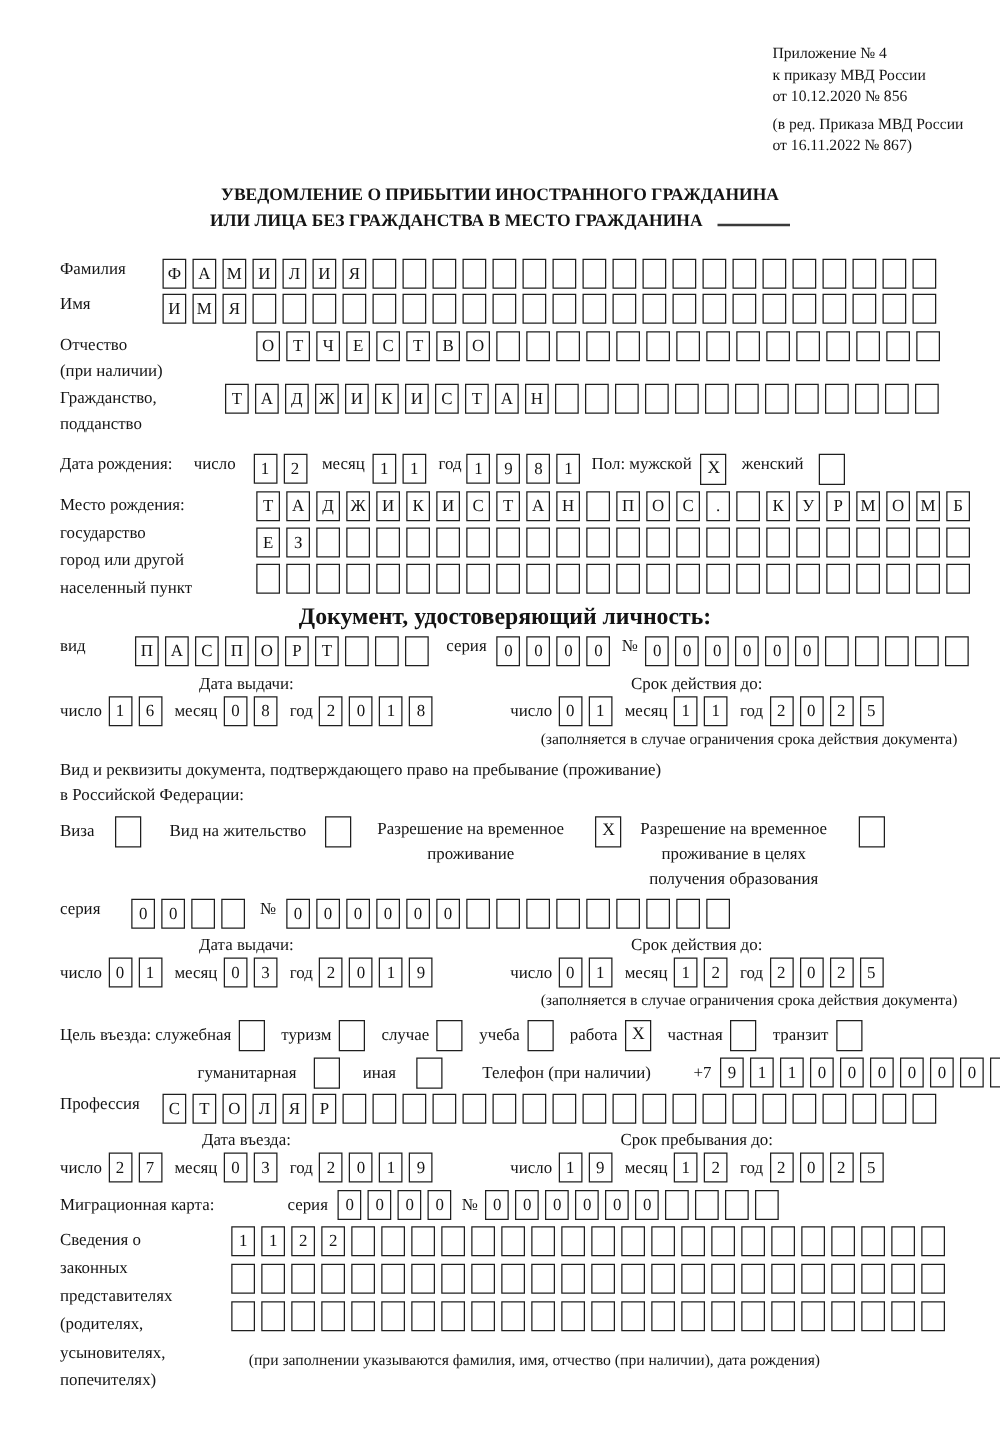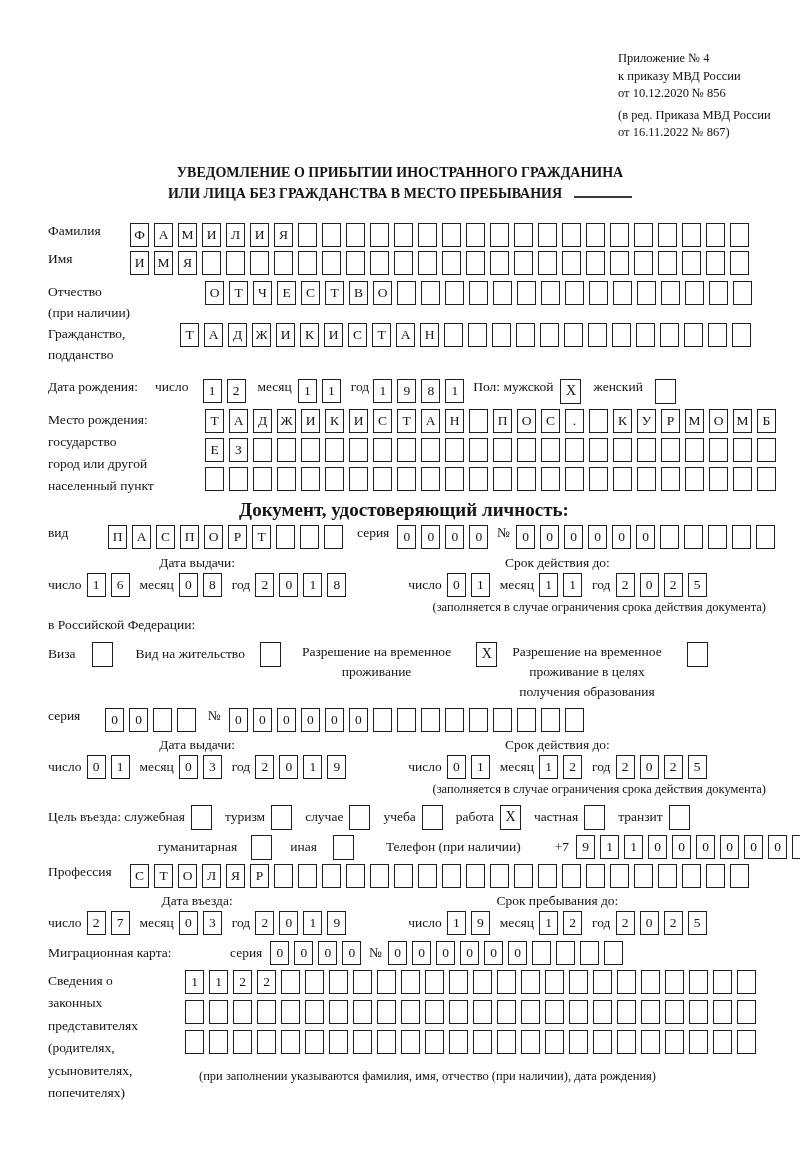--- a/index.html
+++ b/index.html
@@ -1,18 +1,18 @@
 <!DOCTYPE html>
 <html><head>
 <meta charset="utf-8">
 <style>
   * { margin:0; padding:0; box-sizing:border-box; }
   html,body { background:#ffffff; }
   body { width:800px; font-family:"Liberation Serif","DejaVu Serif",serif; color:#141414; }
-  .page { width:800px; height:1163px; padding:50px 0 0 48px; overflow:hidden; position:relative; }
+  .page { width:800px; height:1163px; padding:34px 0 0 48px; overflow:hidden; position:relative; }
 
   .hdr { margin-left:570px; width:215px; font-size:12.5px; line-height:17.5px; }
   .hdr .gap { margin-top:4px; }
   .forma { width:712px; text-align:right; font-weight:bold; font-size:13.5px; margin-top:16px; letter-spacing:.5px; }
 
   .title { width:704px; text-align:center; font-weight:bold; font-size:14px; line-height:21px; margin-top:20px; }
   .uline { display:inline-block; width:58px; border-bottom:2px solid #3a3a3a; margin-left:12px; }
 
   .sec1 { width:724px; text-align:center; font-weight:bold; font-size:13px; margin-top:22px; }
 
@@ -62,21 +62,21 @@
     <div>Приложение № 4</div>
     <div>к приказу МВД России</div>
     <div>от 10.12.2020 № 856</div>
     <div class="gap">(в ред. Приказа МВД России</div>
     <div>от 16.11.2022 № 867)</div>
   </div>
 
 
   <div class="title">
     <div>УВЕДОМЛЕНИЕ О ПРИБЫТИИ ИНОСТРАННОГО ГРАЖДАНИНА</div>
-    <div><span>ИЛИ ЛИЦА БЕЗ ГРАЖДАНСТВА В МЕСТО ПРЕБЫВАНИЯ</span><span class="uline"></span></div>
+    <div><span>ИЛИ ЛИЦА БЕЗ ГРАЖДАНСТВА В МЕСТО ГРАЖДАНИНА</span><span class="uline"></span></div>
   </div>
 
 
   <div class="frow" style="margin-top:19px">
     <span class="lbl w82">Фамилия</span>
     <span class="cells">
         <span class="cell">Ф</span>
         <span class="cell">А</span>
         <span class="cell">М</span>
         <span class="cell">И</span>
@@ -396,20 +396,21 @@
             <span class="cell">2</span>
             <span class="cell">0</span>
             <span class="cell">2</span>
             <span class="cell">5</span>
           </span>
       </div>
     </div>
   </div>
   <div class="note">(заполняется в случае ограничения срока действия документа)</div>
 
+  <div class="intro">Вид и реквизиты документа, подтверждающего право на пребывание (проживание)</div>
   <div class="intro" style="margin-top:0">в Российской Федерации:</div>
 
   <div class="opts">
     <div class="opt">
       <span class="lbl" style="margin-right:16px">Виза</span>
       <span class="checkbox"></span>
     </div>
     <div class="opt" style="margin-left:23px">
       <span class="lbl" style="margin-right:15px">Вид на жительство</span>
       <span class="checkbox"></span>

